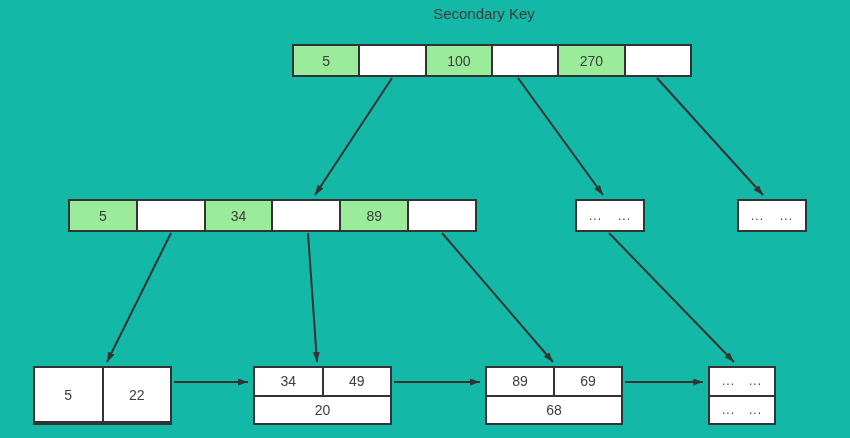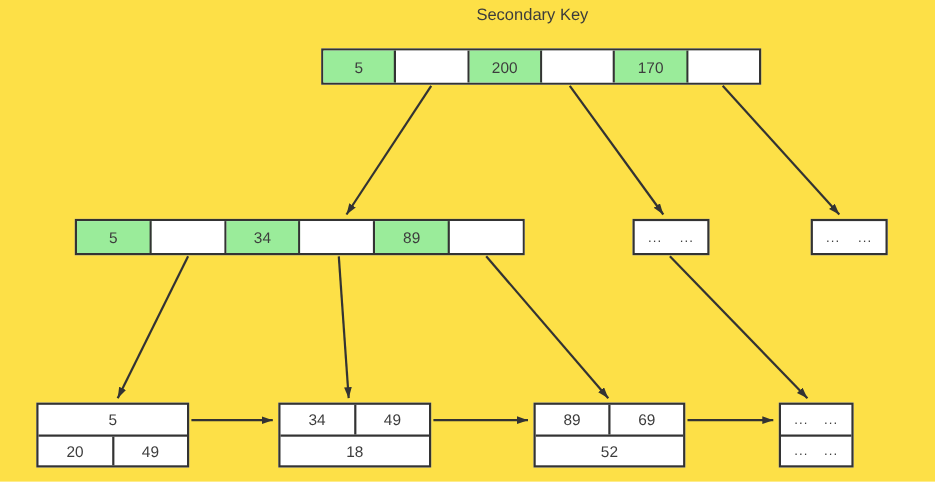--- a/index.html
+++ b/index.html
@@ -1,17 +1,17 @@
 <!DOCTYPE html>
 <html><head>
 <meta charset="utf-8">
 <style>
   html,body{margin:0;padding:0;background:#ffffff;}
   .canvas{
-    position:relative;width:850px;height:438px;background:#fde047;overflow:hidden;
+    position:relative;width:850px;height:438px;background:#14b8a6;overflow:hidden;
     font-family:"Liberation Sans","DejaVu Sans",sans-serif;color:#3c3c3c;
   }
   .title{
     position:absolute;left:0;top:5px;width:968px;text-align:center;
     font-size:15px;color:#3c3c3c;
   }
   .node{
     position:absolute;display:flex;box-sizing:border-box;
     border:2px solid #333333;background:#ffffff;
   }
@@ -40,23 +40,23 @@
 </head>
 <body>
 
 <div class="canvas">
 
   <div class="title">Secondary Key</div>
 
   <div class="node" style="left:292px;top:44px;width:400px;height:33px;">
     <div class="cell green">5</div>
     <div class="cell"></div>
-    <div class="cell green">200</div>
+    <div class="cell green">100</div>
     <div class="cell"></div>
-    <div class="cell green">170</div>
+    <div class="cell green">270</div>
     <div class="cell"></div>
   </div>
 
   <div class="node" style="left:68px;top:199px;width:409px;height:33px;">
     <div class="cell green">5</div>
     <div class="cell"></div>
     <div class="cell green">34</div>
     <div class="cell"></div>
     <div class="cell green">89</div>
     <div class="cell"></div>
@@ -71,44 +71,41 @@
   <div class="node" style="left:737px;top:199px;width:70px;height:33px;">
     <div class="dots">
       <span>...</span>
       <span>...</span>
     </div>
   </div>
 
   <div class="leaf" style="left:33px;top:366px;width:139px;height:59px;">
     <div class="row keys">
       <div class="lcell green">5</div>
-    </div>
-    <div class="row">
-      <div class="lcell blue">20</div>
-      <div class="lcell blue">49</div>
+      <div class="lcell green">22</div>
     </div>
   </div>
 
   <div class="leaf" style="left:253px;top:366px;width:139px;height:59px;">
     <div class="row keys">
       <div class="lcell green">34</div>
       <div class="lcell green">49</div>
     </div>
     <div class="row">
-      <div class="lcell blue">18</div>
+      <div class="lcell blue">20</div>
     </div>
   </div>
 
   <div class="leaf" style="left:485px;top:366px;width:138px;height:59px;">
     <div class="row keys">
       <div class="lcell green">89</div>
       <div class="lcell green">69</div>
     </div>
     <div class="row">
-      <div class="lcell blue">52</div>
+      <div class="lcell blue">68</div>
     </div>
   </div>
 
   <div class="leaf" style="left:708px;top:366px;width:68px;height:59px;">
     <div class="row keys">
       <div class="lcell green">
         <span style="font-size:12px;letter-spacing:1px;">...</span>
         <span style="font-size:12px;letter-spacing:1px;margin-left:10px;">...</span>
       </div>
     </div>

